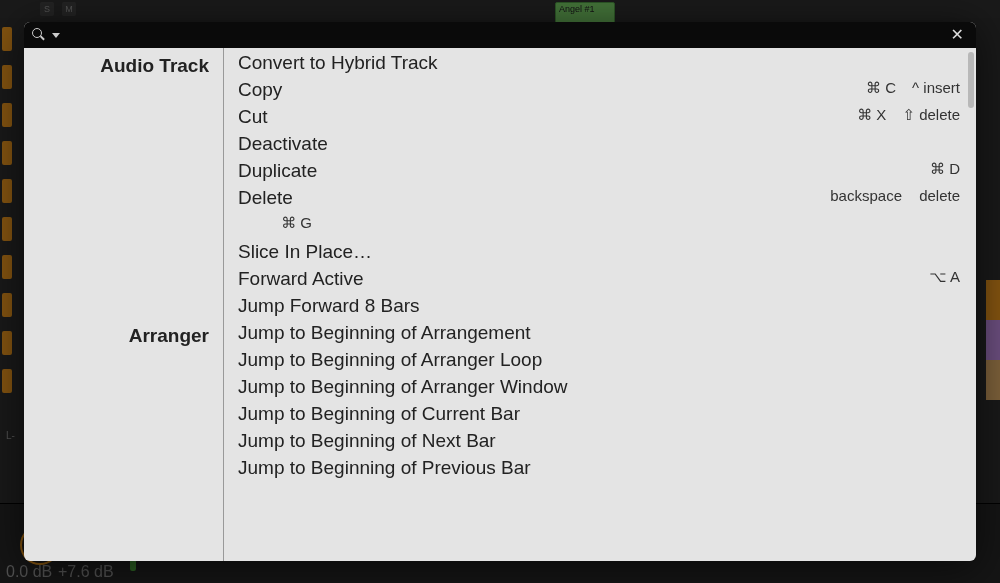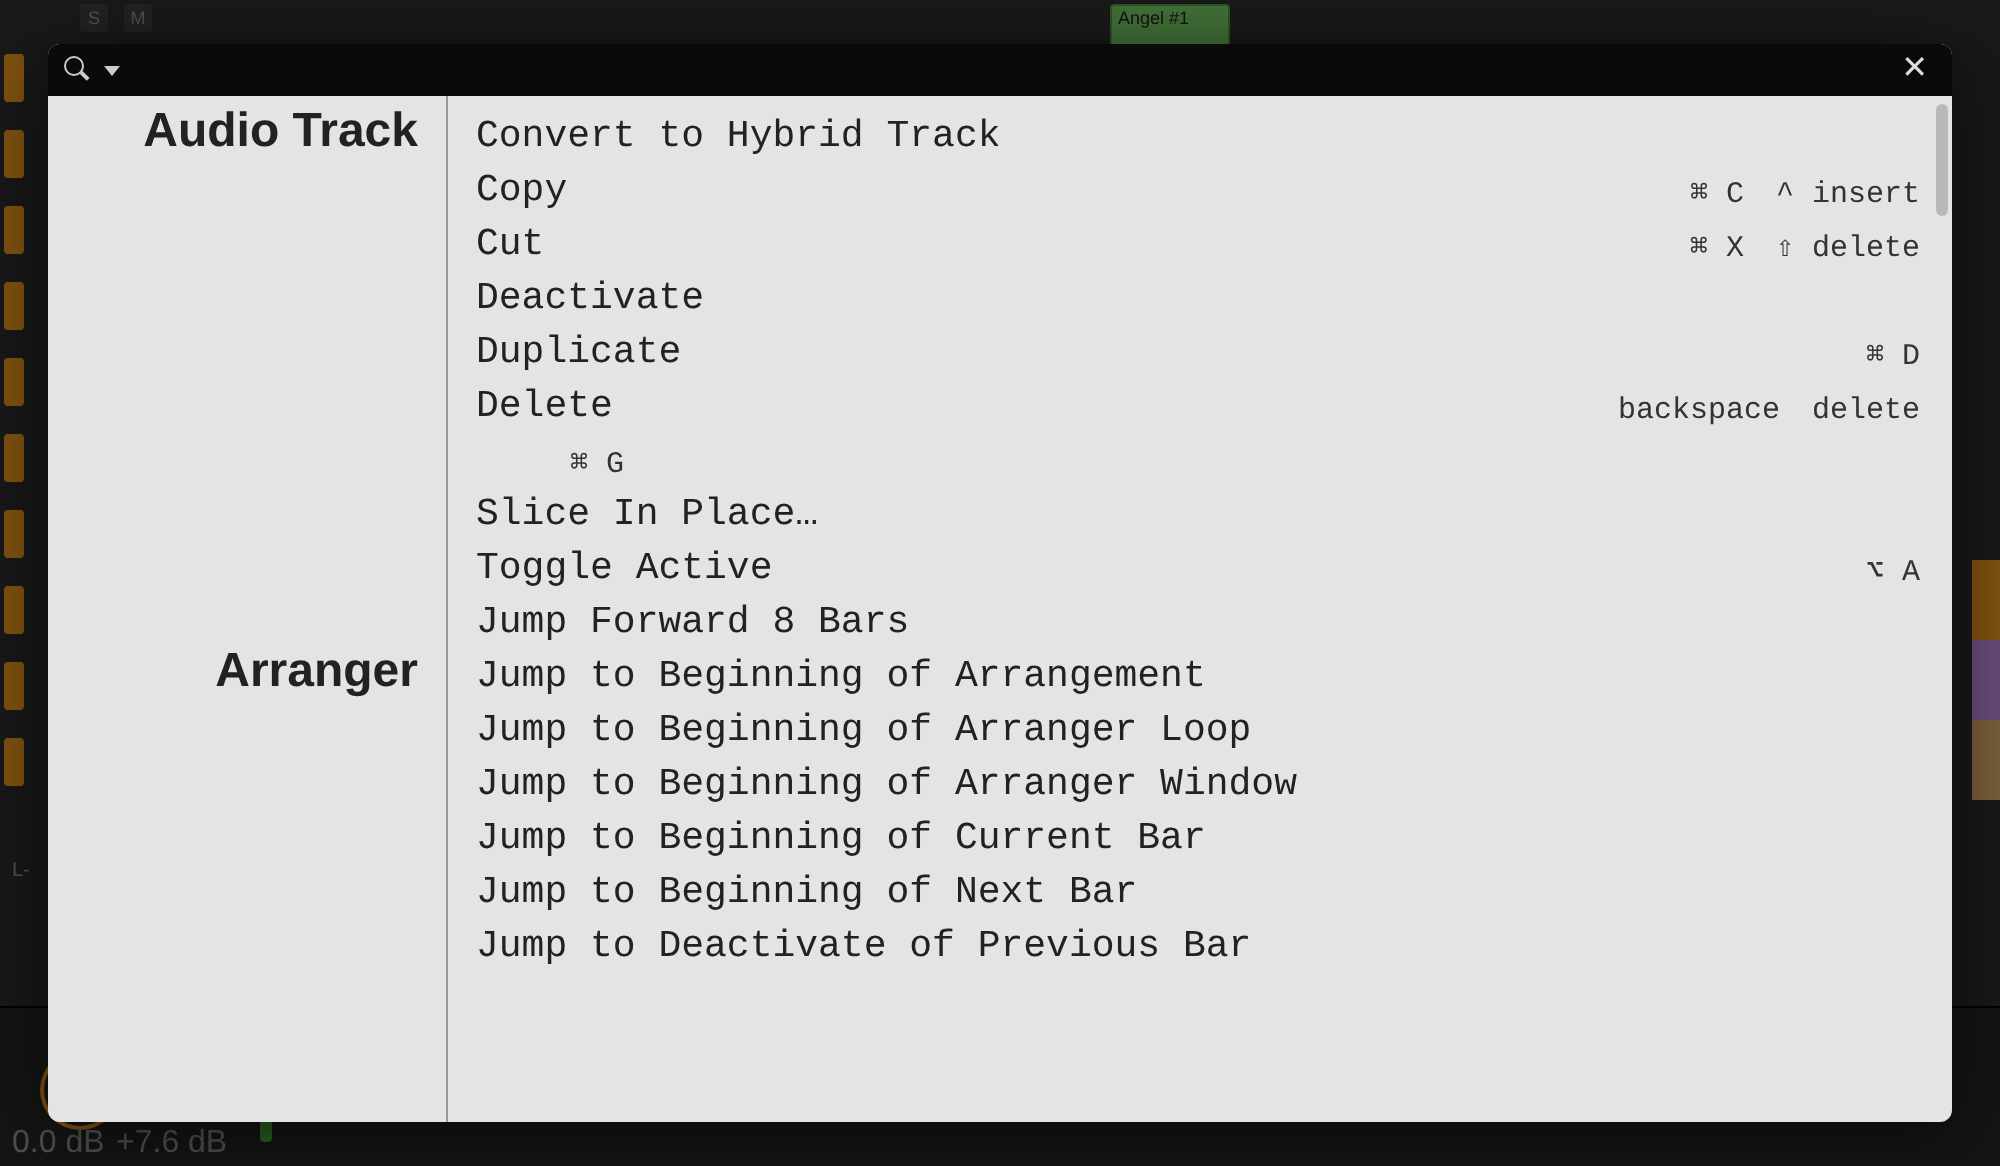--- a/index.html
+++ b/index.html
@@ -75,38 +75,37 @@
   }
   .palette .categories {
     width: 200px;
     flex-shrink:0;
     border-right: 1px solid #999;
     padding-top: 4px;
   }
   .palette .categories .cat {
     text-align: right;
     padding-right: 14px;
-    font-size: 24px;
+    font-size: 19px;
     font-weight: 700;
     color: #222;
     height: 27px;
     line-height: 27px;
   }
   .palette .commands {
     flex:1;
     padding: 4px 16px 4px 14px;
     overflow:hidden;
   }
   .palette .command-row {
     display:flex;
-    align-items:flex-end;
+    align-items:flex-start;
     height:27px;
     font-size: 19px;
     color:#222;
-    font-family:Liberation Mono, monospace;
   }
   .palette .command-row .label { flex:1; white-space:nowrap; overflow:hidden; text-overflow:ellipsis; font-weight:400;}
   .palette .command-row .short1,
   .palette .command-row .short2 {
     font-size: 15px;
     color:#333;
     text-align:right;
     padding-left:16px;
     white-space:nowrap;
   }
@@ -229,21 +228,21 @@
         <div class="command-row">
           <span class="short1"></span>
           <span class="short2">⌘ G</span>
         </div>
         <div class="command-row">
           <span class="label">Slice In Place…</span>
           <span class="short1"></span>
           <span class="short2"></span>
         </div>
         <div class="command-row">
-          <span class="label">Toggle Active</span>
+          <span class="label">Forward Active</span>
           <span class="short1"></span>
           <span class="short2">⌥ A</span>
         </div>
         <div class="command-row">
           <span class="label">Jump Forward 8 Bars</span>
           <span class="short1"></span>
           <span class="short2"></span>
         </div>
         <div class="command-row">
           <span class="label">Jump to Beginning of Arrangement</span>
@@ -264,20 +263,20 @@
           <span class="label">Jump to Beginning of Current Bar</span>
           <span class="short1"></span>
           <span class="short2"></span>
         </div>
         <div class="command-row">
           <span class="label">Jump to Beginning of Next Bar</span>
           <span class="short1"></span>
           <span class="short2"></span>
         </div>
         <div class="command-row">
-          <span class="label">Jump to Deactivate of Previous Bar</span>
+          <span class="label">Jump to Beginning of Previous Bar</span>
           <span class="short1"></span>
           <span class="short2"></span>
         </div>
       </div>
     <div class="scrollbar"></div>
   </div>
 </div>
 
 </body></html>

